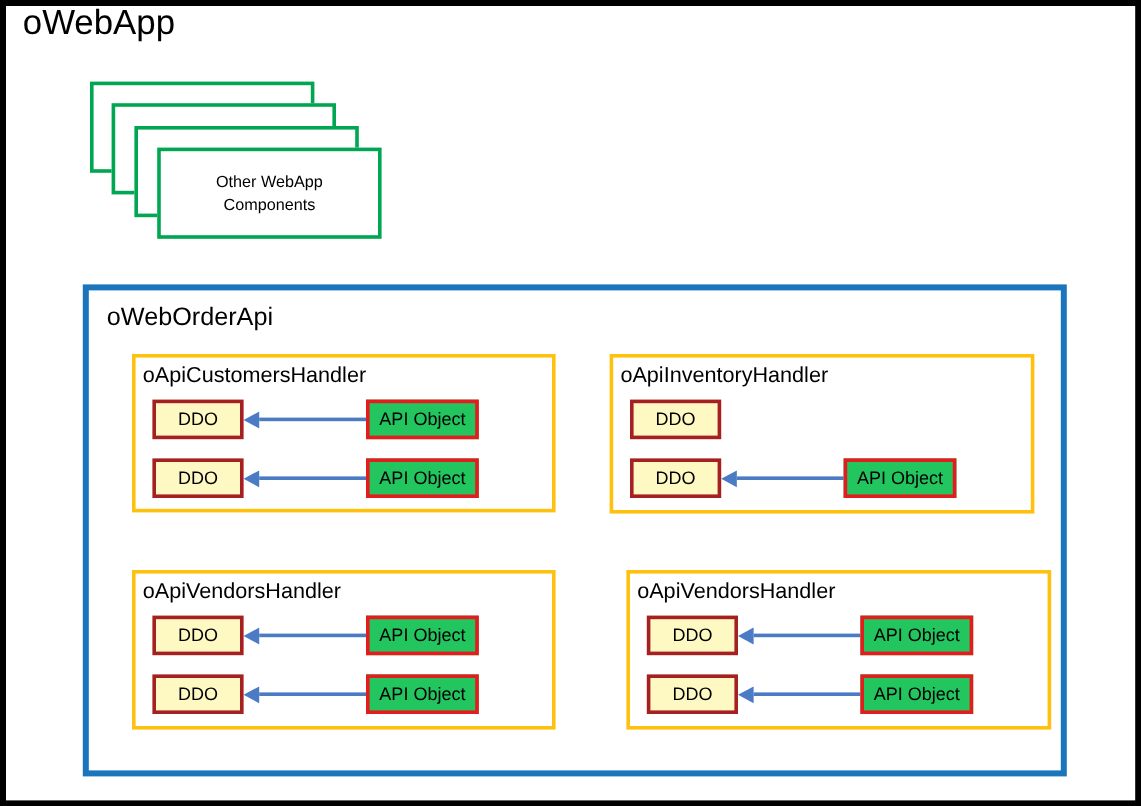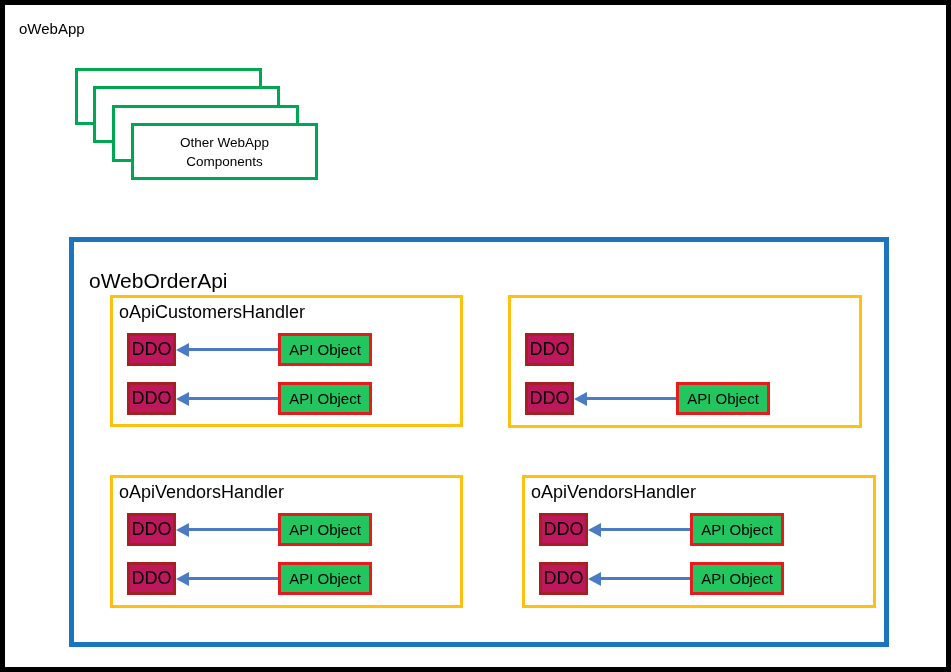--- a/index.html
+++ b/index.html
@@ -6,64 +6,64 @@
   body{font-family:"Liberation Sans","DejaVu Sans",sans-serif;color:#000;}
   .canvas{
     position:relative;width:951px;height:672px;background:#fff;overflow:hidden;
   }
   
   .webapp-frame{
     position:absolute;left:0;top:0;width:951px;height:672px;
     border:5px solid var(--frame-black,#000);box-sizing:border-box;background:#fff;
   }
   .webapp-title{
-    position:absolute;left:14px;top:11px;font-size:15px;line-height:26px;color:#000;
+    position:absolute;left:14px;top:1px;font-size:29px;line-height:26px;color:#000;
   }
   
   .stack{position:absolute;left:0;top:0;}
   .card{
-    position:absolute;width:187px;height:57px;background:#fff;
+    position:absolute;width:187px;height:76px;background:#fff;
     border:3px solid var(--webapp-green,#00A651);box-sizing:border-box;
   }
   .card-1{left:70px;top:63px;}
   .card-2{left:88px;top:81px;}
   .card-3{left:107px;top:100px;}
   .card-4{left:126px;top:118px;display:flex;align-items:center;justify-content:center;}
   .card-label{text-align:center;font-size:13.5px;line-height:19px;}
   .card-label span{display:block;}
   
   .orderapi-frame{
     position:absolute;left:64px;top:232px;width:820px;height:410px;
     border:5px solid var(--api-blue,#1B75BC);box-sizing:border-box;background:#fff;
   }
   .orderapi-title{
-    position:absolute;left:15px;top:11px;font-size:21px;line-height:24px;margin-top:16px;
+    position:absolute;left:15px;top:11px;font-size:21px;line-height:24px;
   }
   
   .handler{
     position:absolute;border:3px solid var(--handler-yellow,#FFC110);
     box-sizing:border-box;background:#fff;
   }
   .handler-customers{left:36px;top:53px;width:353px;height:132px;}
   .handler-inventory{left:434px;top:53px;width:354px;height:133px;}
   .handler-orders{left:36px;top:233px;width:353px;height:133px;}
   .handler-vendors{left:448px;top:233px;width:354px;height:133px;}
   .handler-name{
     position:absolute;left:6px;top:5px;font-size:18px;line-height:18px;white-space:nowrap;
   }
   
   .row{
     position:absolute;left:14px;height:33px;display:flex;align-items:center;
   }
   .row-1{top:35px;}
   .row-2{top:84px;}
   .ddo-box{
-    width:49px;height:33px;border:3px solid var(--ddo-red-dark,#A52022);
-    box-sizing:border-box;background:#be185d;display:flex;align-items:center;justify-content:center;
-    font-size:18px;flex:0 0 auto;
+    width:76px;height:33px;border:3px solid var(--ddo-red-dark,#A52022);
+    box-sizing:border-box;background:#fef9c3;display:flex;align-items:center;justify-content:center;
+    font-size:15px;flex:0 0 auto;
   }
   .api-box{
     width:94px;height:33px;border:3px solid var(--api-object-red,#E51B1E);
     box-sizing:border-box;background:#22c55e;display:flex;align-items:center;justify-content:center;
     font-size:15px;flex:0 0 auto;white-space:nowrap;
   }
   .arrow{
     width:102px;height:33px;display:flex;align-items:center;flex:0 0 auto;
   }
   .arrow-head{
@@ -111,20 +111,21 @@
           <div class="ddo-box">DDO</div>
           <div class="arrow">
             <span class="arrow-head"></span>
             <span class="arrow-shaft"></span>
           </div>
           <div class="api-box">API Object</div>
         </div>
       </div>
 
       <div class="handler handler-inventory">
+        <div class="handler-name">oApiInventoryHandler</div>
         <div class="row row-1">
           <div class="ddo-box">DDO</div>
         </div>
         <div class="row row-2">
           <div class="ddo-box">DDO</div>
           <div class="arrow">
             <span class="arrow-head"></span>
             <span class="arrow-shaft"></span>
           </div>
           <div class="api-box">API Object</div>

